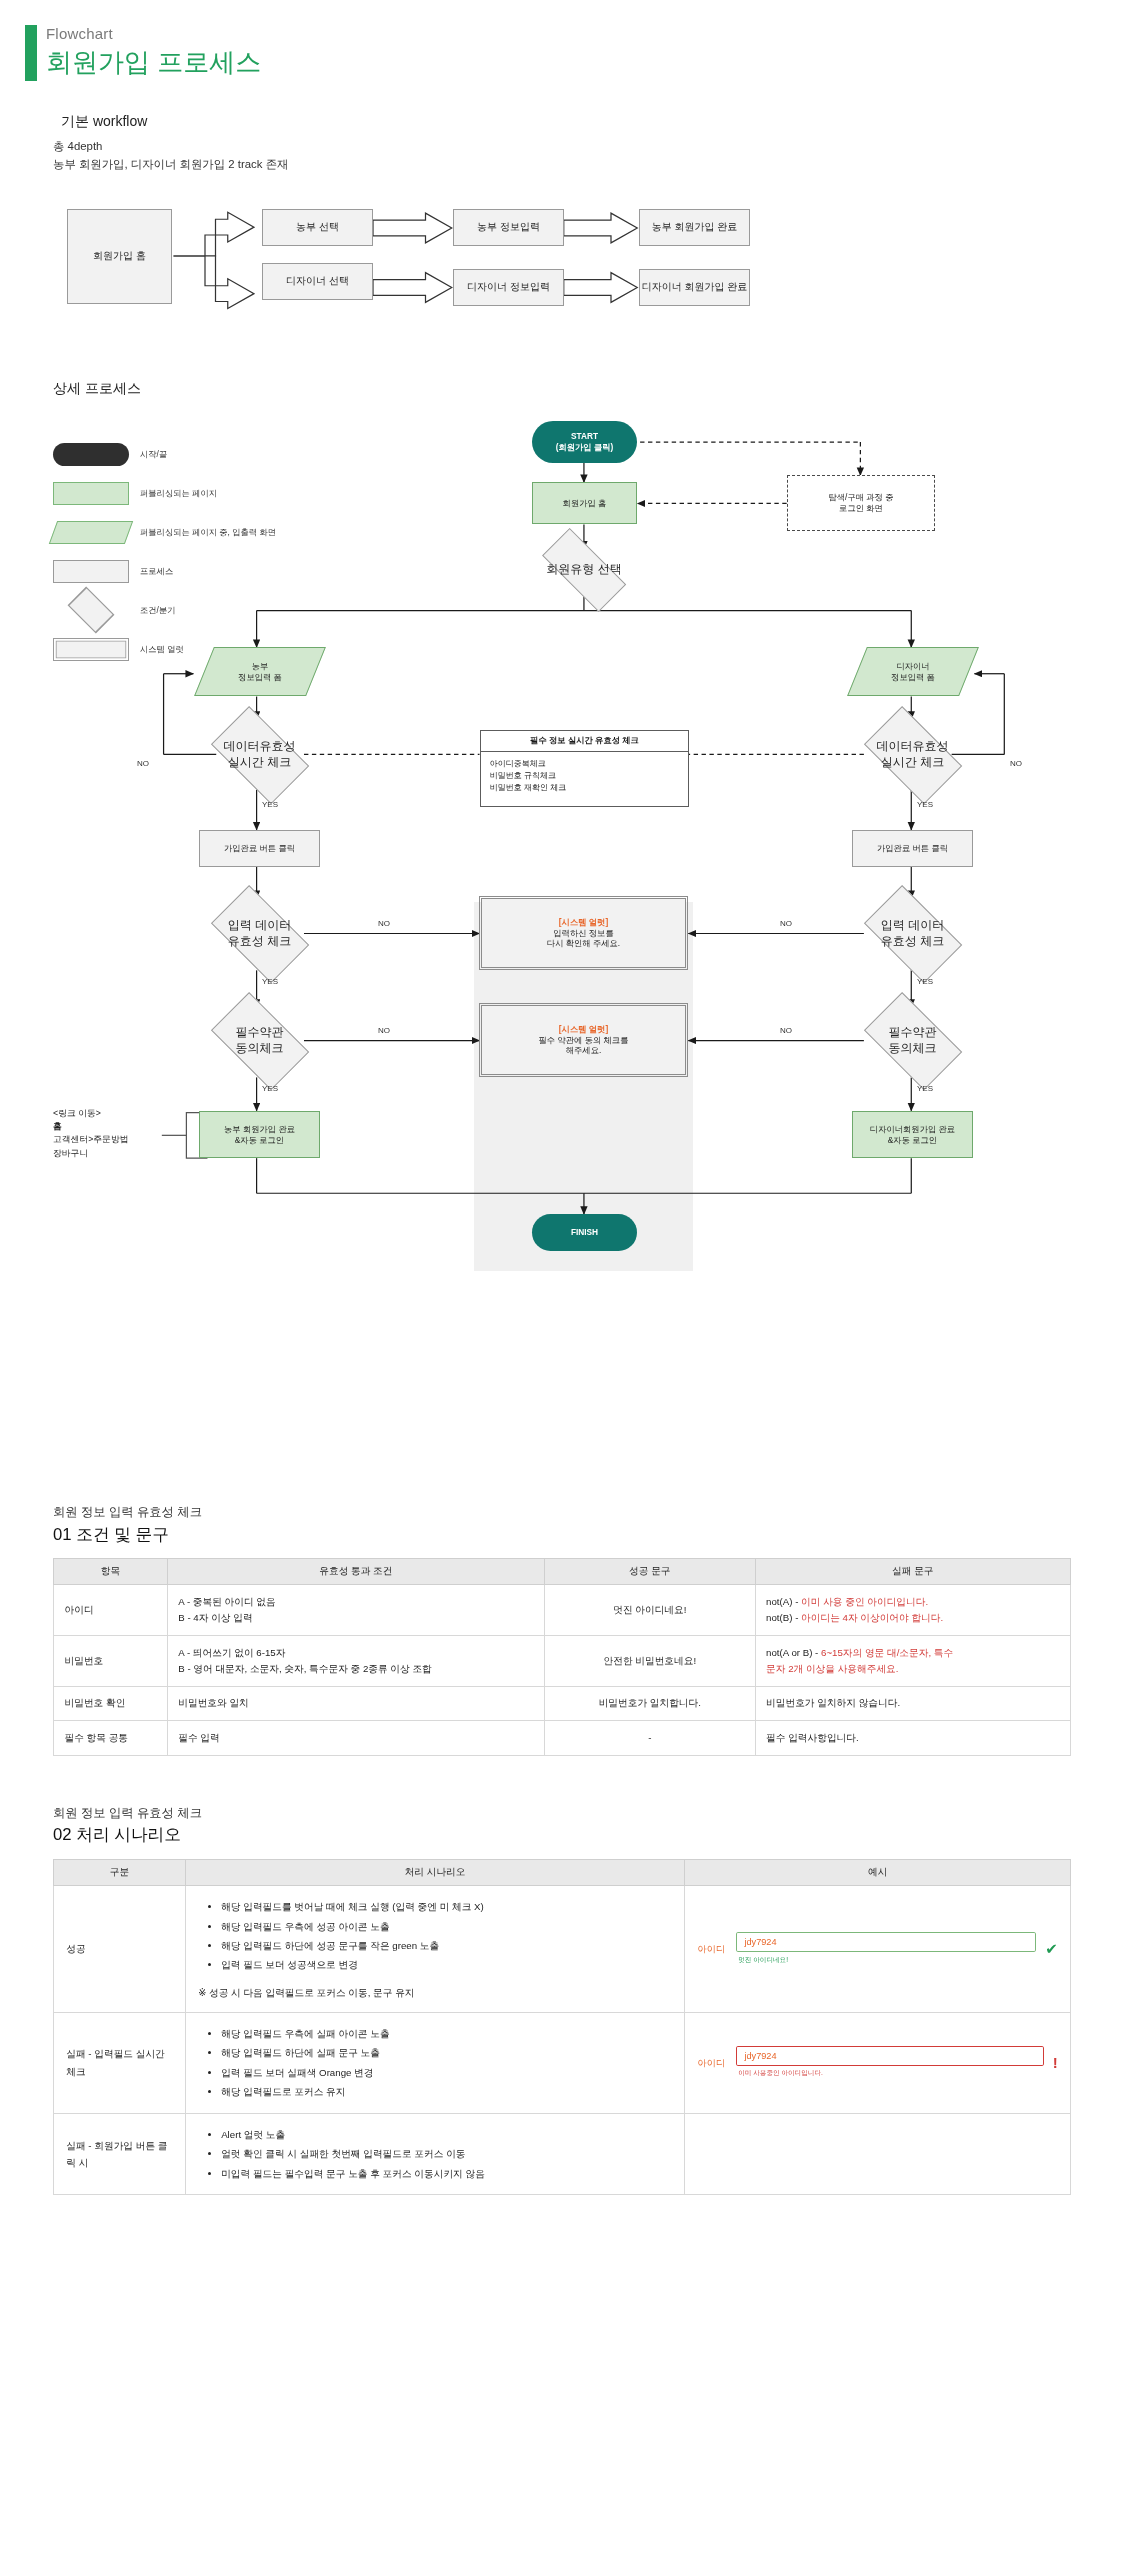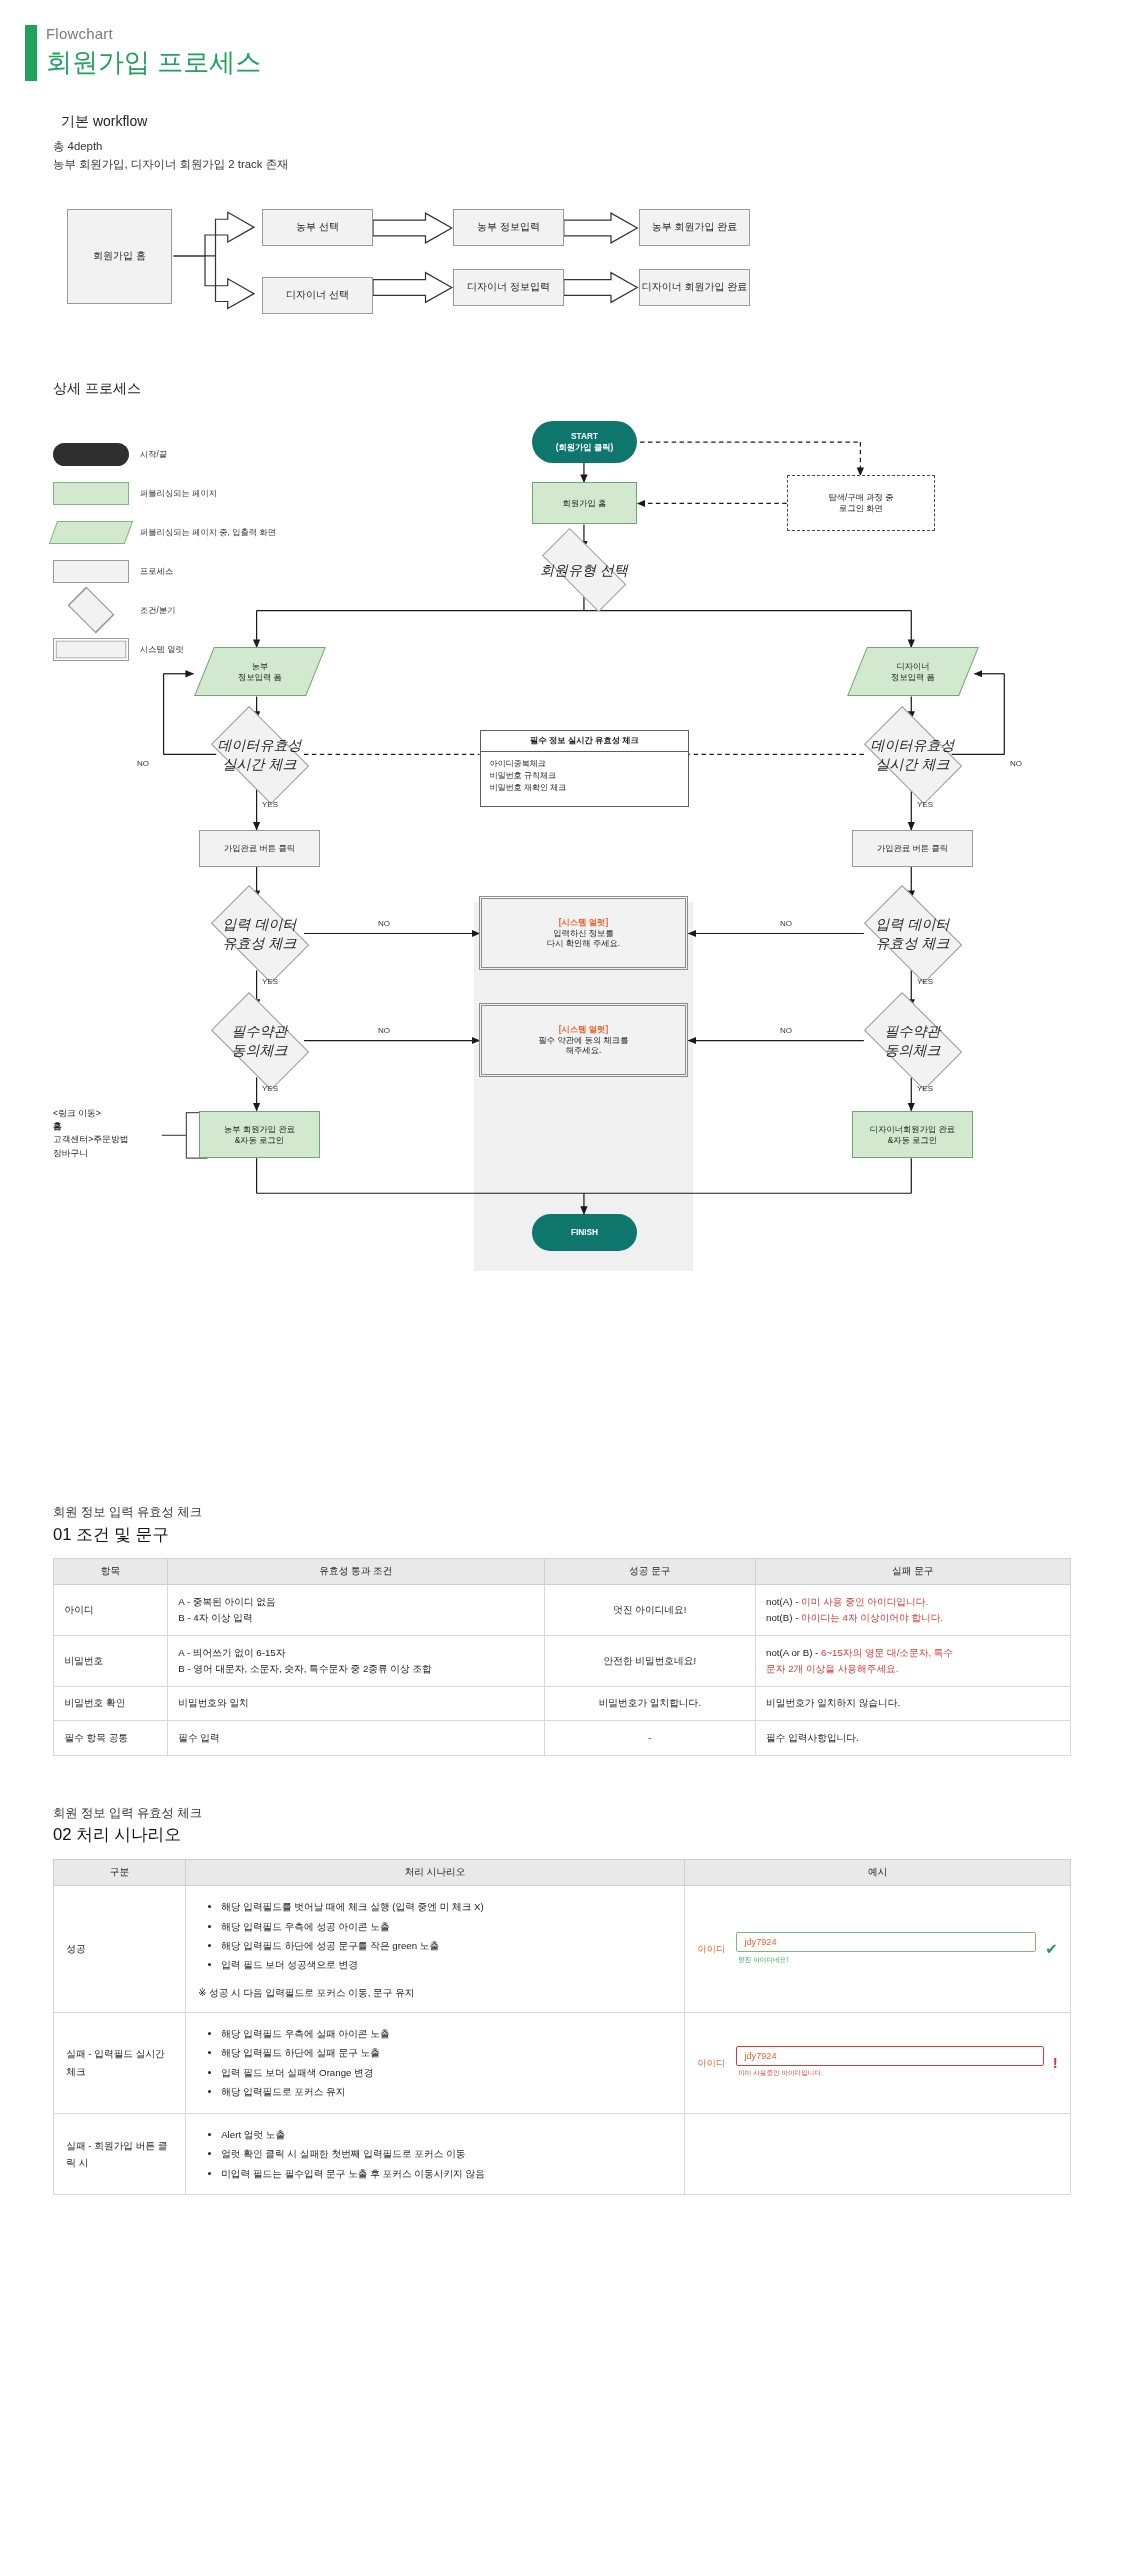--- a/index.html
+++ b/index.html
@@ -27,21 +27,21 @@
   .wf-wrap { position:relative; width:878px; height:140px; margin-top:19.3px; margin-left:14px;}
   .wf-box {
     position:absolute; background:#f2f2f2; border:0.9px solid #9a9a9a;
     display:flex; align-items:center; justify-content:center; text-align:center;
     font-size:10px; color:#222; line-height:1.35;
   }
   .wf-home { left:0; top:16px; width:105px; height:95px; }
   .wf-r1c1 { left:195px; top:16px;  width:111px; height:37px; }
   .wf-r1c2 { left:386px; top:16px;  width:111px; height:37px; }
   .wf-r1c3 { left:572px; top:16px;  width:111px; height:37px; }
-  .wf-r2c1 { left:195px; top:84px;  width:111px; height:37px; }
+  .wf-r2c1 { left:195px; top:70px;  width:111px; height:37px; }
   .wf-r2c2 { left:386px; top:76px;  width:111px; height:37px; }
   .wf-r2c3 { left:572px; top:76px;  width:111px; height:37px; }
   .wf-svg { position:absolute; left:0; top:0; width:878px; height:140px; pointer-events:none;}
 
   
   .sec-detail { position:relative; margin-top:47px; padding-left:53px; }
   .sec-detail h2 { font-size:14px; font-weight:400; color:#222; margin:0 0 5.3px 0; }
 
   .fc-stage { position:relative; width:1018px; height:1054px; margin-top:12.3px; }
 
@@ -78,21 +78,21 @@
   .para { position:absolute; }
   .para .skewbg { position:absolute; inset:0; background:#d2e8cf; border:0.9px solid #6ea96c; transform:skewX(-22deg); }
   .para .txt { position:relative; width:100%; height:100%; display:flex; align-items:center;
                justify-content:center; text-align:center; font-size:8.3px; line-height:1.3; }
 
   .dia { position:absolute; }
   .dia .diabg { position:absolute; left:50%; top:50%; width:70%; height:70%;
                 background:#f2f2f2; border:0.9px solid #9a9a9a;
                 transform:translate(-50%,-50%) rotate(45deg); }
   .dia .txt { position:relative; width:100%; height:100%; display:flex; align-items:center;
-              justify-content:center; text-align:center; font-size:14px; line-height:1.3;font-style:italic; }
+              justify-content:center; text-align:center; font-size:12px; line-height:1.3; }
 
   .grayband { position:absolute; background:#f0f0f0; }
   .edge-label { position:absolute; font-size:8px; color:#333; }
   .link-note { position:absolute; font-size:8.8px; color:#222; line-height:1.5; }
   .link-note b { font-weight:bold; }
 
   .fc-svg { position:absolute; left:0; top:0; width:1018px; height:1054px; pointer-events:none; }
 
   
   .sec-table { margin-top:40px; padding-left:53px; }

